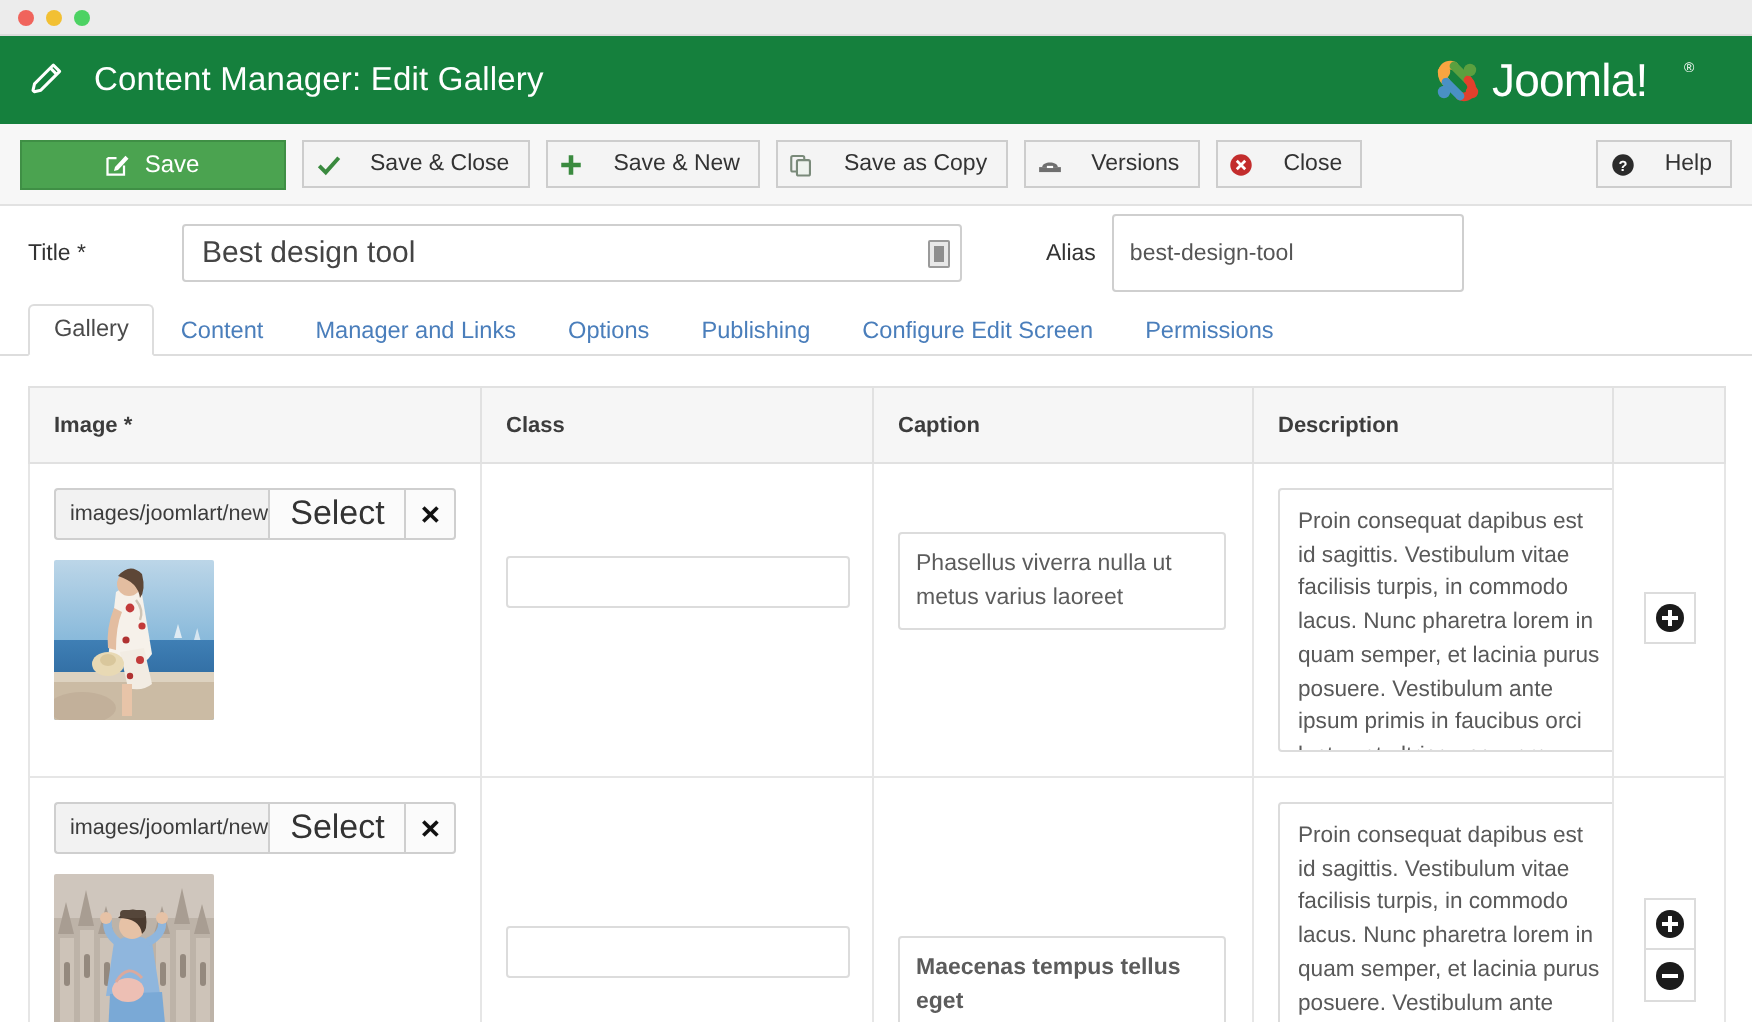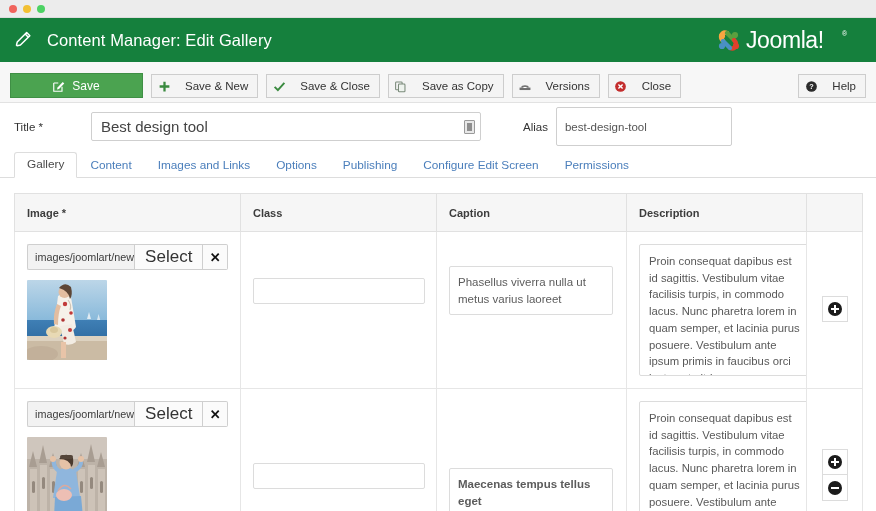--- a/index.html
+++ b/index.html
@@ -51,22 +51,22 @@
     align-items: center;
   }
   .joomla-logo svg { display: block; }
 
   
   .toolbar {
     height: 41px;
     background: #f7f7f7;
     border-bottom: 1px solid #e2e2e2;
     display: flex;
-    align-items: flex-end;
-    padding: 4px 10px;
+    align-items: center;
+    padding: 17px 10px;
     position: relative;
   }
   .btn-group { display: flex; align-items: center; margin-right: 8px; }
   .btn {
     height: 24px;
     display: flex;
     align-items: center;
     background: #f4f4f4;
     border: 1px solid #cdcdcd;
     color: #333;
@@ -382,33 +382,33 @@
         <path d="M1 4 h6 M1 4 v11 h11 v-6" fill="none" stroke="#ffffff" stroke-width="1.5"></path>
         <path d="M6 10 L13 2.5 L15 4.5 L8 12 L5.3 12.7 Z" fill="#ffffff"></path>
       </svg>
       <span class="lbl">Save</span>
     </div>
   </div>
 
   <div class="btn-group">
     <span class="btn-icon">
       <svg width="13" height="13" viewBox="0 0 16 16">
+        <path d="M2 8.5 L6 12.5 L14 3.5" fill="none" stroke="#3a8a3f" stroke-width="2.4"></path>
+      </svg>
+    </span>
+    <div class="btn">Save &amp; Close</div>
+  </div>
+
+  <div class="btn-group">
+    <span class="btn-icon">
+      <svg width="13" height="13" viewBox="0 0 16 16">
         <path d="M8 2 V14 M2 8 H14" stroke="#3a8a3f" stroke-width="2.8"></path>
       </svg>
     </span>
     <div class="btn">Save &amp; New</div>
-  </div>
-
-  <div class="btn-group">
-    <span class="btn-icon">
-      <svg width="13" height="13" viewBox="0 0 16 16">
-        <path d="M2 8.5 L6 12.5 L14 3.5" fill="none" stroke="#3a8a3f" stroke-width="2.4"></path>
-      </svg>
-    </span>
-    <div class="btn">Save &amp; Close</div>
   </div>
 
   <div class="btn-group">
     <span class="btn-icon">
       <svg width="13" height="13" viewBox="0 0 16 16">
         <rect x="2" y="2.5" width="8" height="9.5" rx="1" fill="none" stroke="#7a8a7a" stroke-width="1.3"></rect>
         <rect x="5.5" y="5" width="8" height="9.5" rx="1" fill="#eef3ee" stroke="#7a8a7a" stroke-width="1.3"></rect>
       </svg>
     </span>
     <div class="btn">Save as Copy</div>
@@ -452,21 +452,21 @@
     <input class="title-input" type="text" value="Best design tool" style="">
     <span class="pwd-icon"></span>
   </span>
   <span class="field-label alias-label">Alias</span>
   <input class="alias-input" type="text" value="best-design-tool" style="">
 </div>
 
 <div class="tabs">
   <div class="tab active">Gallery</div>
   <div class="tab">Content</div>
-  <div class="tab">Images and Links</div>
+  <div class="tab">Manager and Links</div>
   <div class="tab">Options</div>
   <div class="tab">Publishing</div>
   <div class="tab">Configure Edit Screen</div>
   <div class="tab">Permissions</div>
 </div>
 <div class="tabs-spacer"></div>
 
 <div class="table-wrap">
 <table class="gallery">
   <colgroup>

